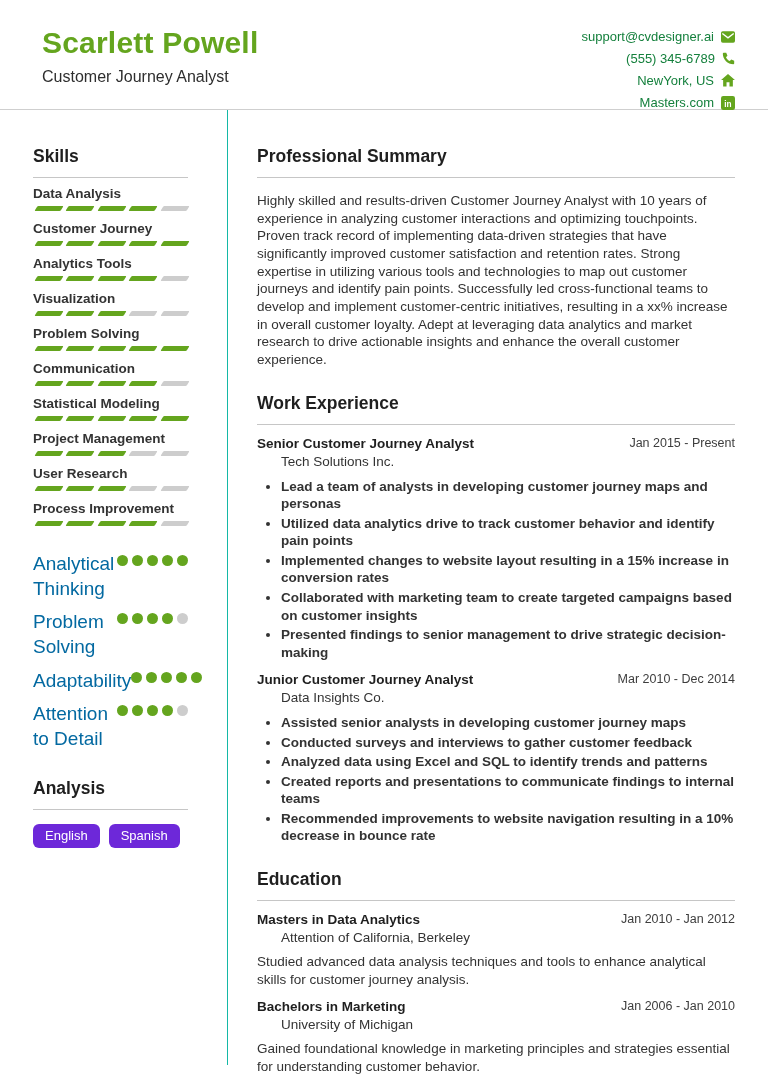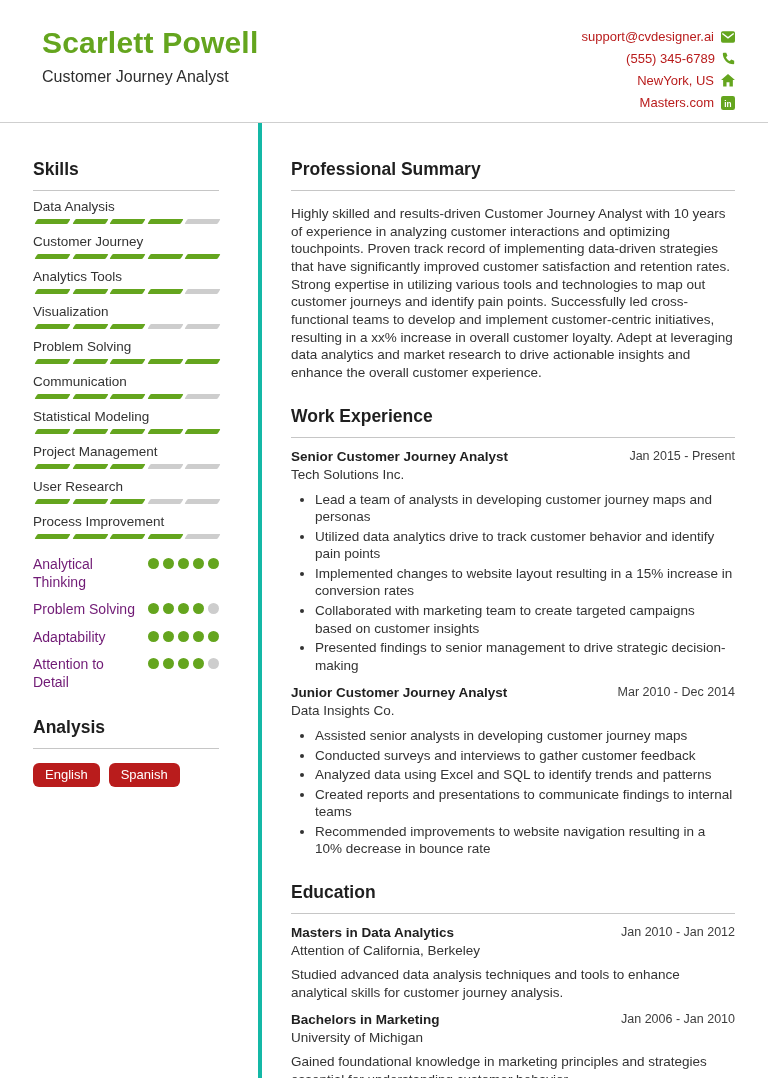--- a/index.html
+++ b/index.html
@@ -2,65 +2,65 @@
 <html><head>
 <meta charset="utf-8">
 <style>
   * { margin:0; padding:0; box-sizing:border-box; }
   html,body { background:#fff; }
   body { font-family:"Liberation Sans", sans-serif; color:#3a3a3a; }
   .page { width:768px; height:1078px; background:#fff; overflow:hidden; position:relative; }
 
   
   .header { display:flex; justify-content:space-between; align-items:flex-start;
-            padding:26px 33px 0 42px; height:123px; border-bottom:1px solid #cfcfcf; }
+            padding:26px 33px 0 42px; height:110px; border-bottom:1px solid #cfcfcf; }
   .name { font-size:30px; font-weight:700; color:#64a51e; letter-spacing:.2px; }
   .job-title { font-size:16px; color:#2e2e2e; margin-top:8px; }
   .contact { display:flex; flex-direction:column; align-items:flex-end; gap:7px; padding-top:3px; }
-  .contact-row { display:flex; align-items:center; gap:7px; font-size:13px; color:#b91c1c; cursor:pointer; }
+  .contact-row { display:flex; align-items:center; gap:7px; font-size:13px; color:#15803d; cursor:pointer; }
   .contact-row svg { display:block; }
 
   
   .content { display:flex; height:955px; }
-  .sidebar { width:262px; border-right:4px solid #14b8a6; padding:36px 39px 0 33px; flex-shrink:0; }
+  .sidebar { width:228px; border-right:1px solid #14b8a6; padding:36px 39px 0 33px; flex-shrink:0; }
   .main { flex:1; padding:36px 33px 0 29px; }
 
   .sec-heading { font-size:17.5px; font-weight:700; color:#1f1f1f;
                  padding-bottom:10px; border-bottom:1px solid #c6c6c6; }
 
   
-  .skills-list { margin-top:8px; margin-bottom:16px; }
+  .skills-list { margin-top:8px; margin-bottom:26px;font-weight:bold; }
   .skill-row { margin-bottom:10px; }
   .skill-label { font-size:13.5px; color:#333; margin:6px 0 5px; }
   .skill-bar { display:flex; gap:5px; padding-left:3px; }
   .seg { width:33px; height:5px; background:#cdcdcd; transform:skewX(-32deg); border-radius:1px; }
   .seg.fill { background:#64a51e; }
 
   
   .soft-list { margin-top:12px; margin-bottom:26px; }
   .soft-row { display:flex; justify-content:space-between; margin-bottom:9px; }
-  .soft-label { font-size:14px; color:#701a75; max-width:108px; line-height:1.3; }
+  .soft-label { font-size:19px; color:#0369a1; max-width:108px; line-height:1.3; }
   .dots { display:flex; gap:4px; padding-top:3px; }
   .dot { width:11px; height:11px; border-radius:50%; background:#cdcdcd; }
   .dot.fill { background:#64a51e; }
 
   
   .lang-list { margin-top:14px; display:flex; gap:9px; }
-  .lang-pill { background:#b91c1c; color:#fff; font-size:13px; padding:5px 12px 6px;
+  .lang-pill { background:#6d28d9; color:#fff; font-size:13px; padding:5px 12px 6px;
                border-radius:6px; line-height:1; }
 
   
   .summary-text { font-size:13.5px; line-height:1.31; color:#333; margin:14px 0 24px; }
   .sub-sec { margin-top:4px; }
   .sec-gap { margin-top:24px; }
   .item-head { display:flex; justify-content:space-between; align-items:flex-start; margin-top:11px; }
   .item-title { font-size:13.5px; font-weight:700; color:#1f1f1f; }
   .item-date { font-size:12.5px; color:#3d3d3d; white-space:nowrap; }
-  .item-org { font-size:13.5px; color:#333; margin-top:3px; }
-  ul.bullets { margin:9px 0 6px 0; padding-left:24px; }
+  .item-org { font-size:13.5px; color:#333; margin-top:3px;margin-left:24px; }
+  ul.bullets { margin:9px 0 6px 0; padding-left:24px;font-weight:bold; }
   ul.bullets li { font-size:13.5px; line-height:1.3; color:#333; margin-bottom:2px; }
   .edu-desc { font-size:13.5px; line-height:1.31; color:#333; margin-top:8px; }
 </style>
 </head>
 <body>
 
 <div class="page">
 
   <div class="header">
     <div>

